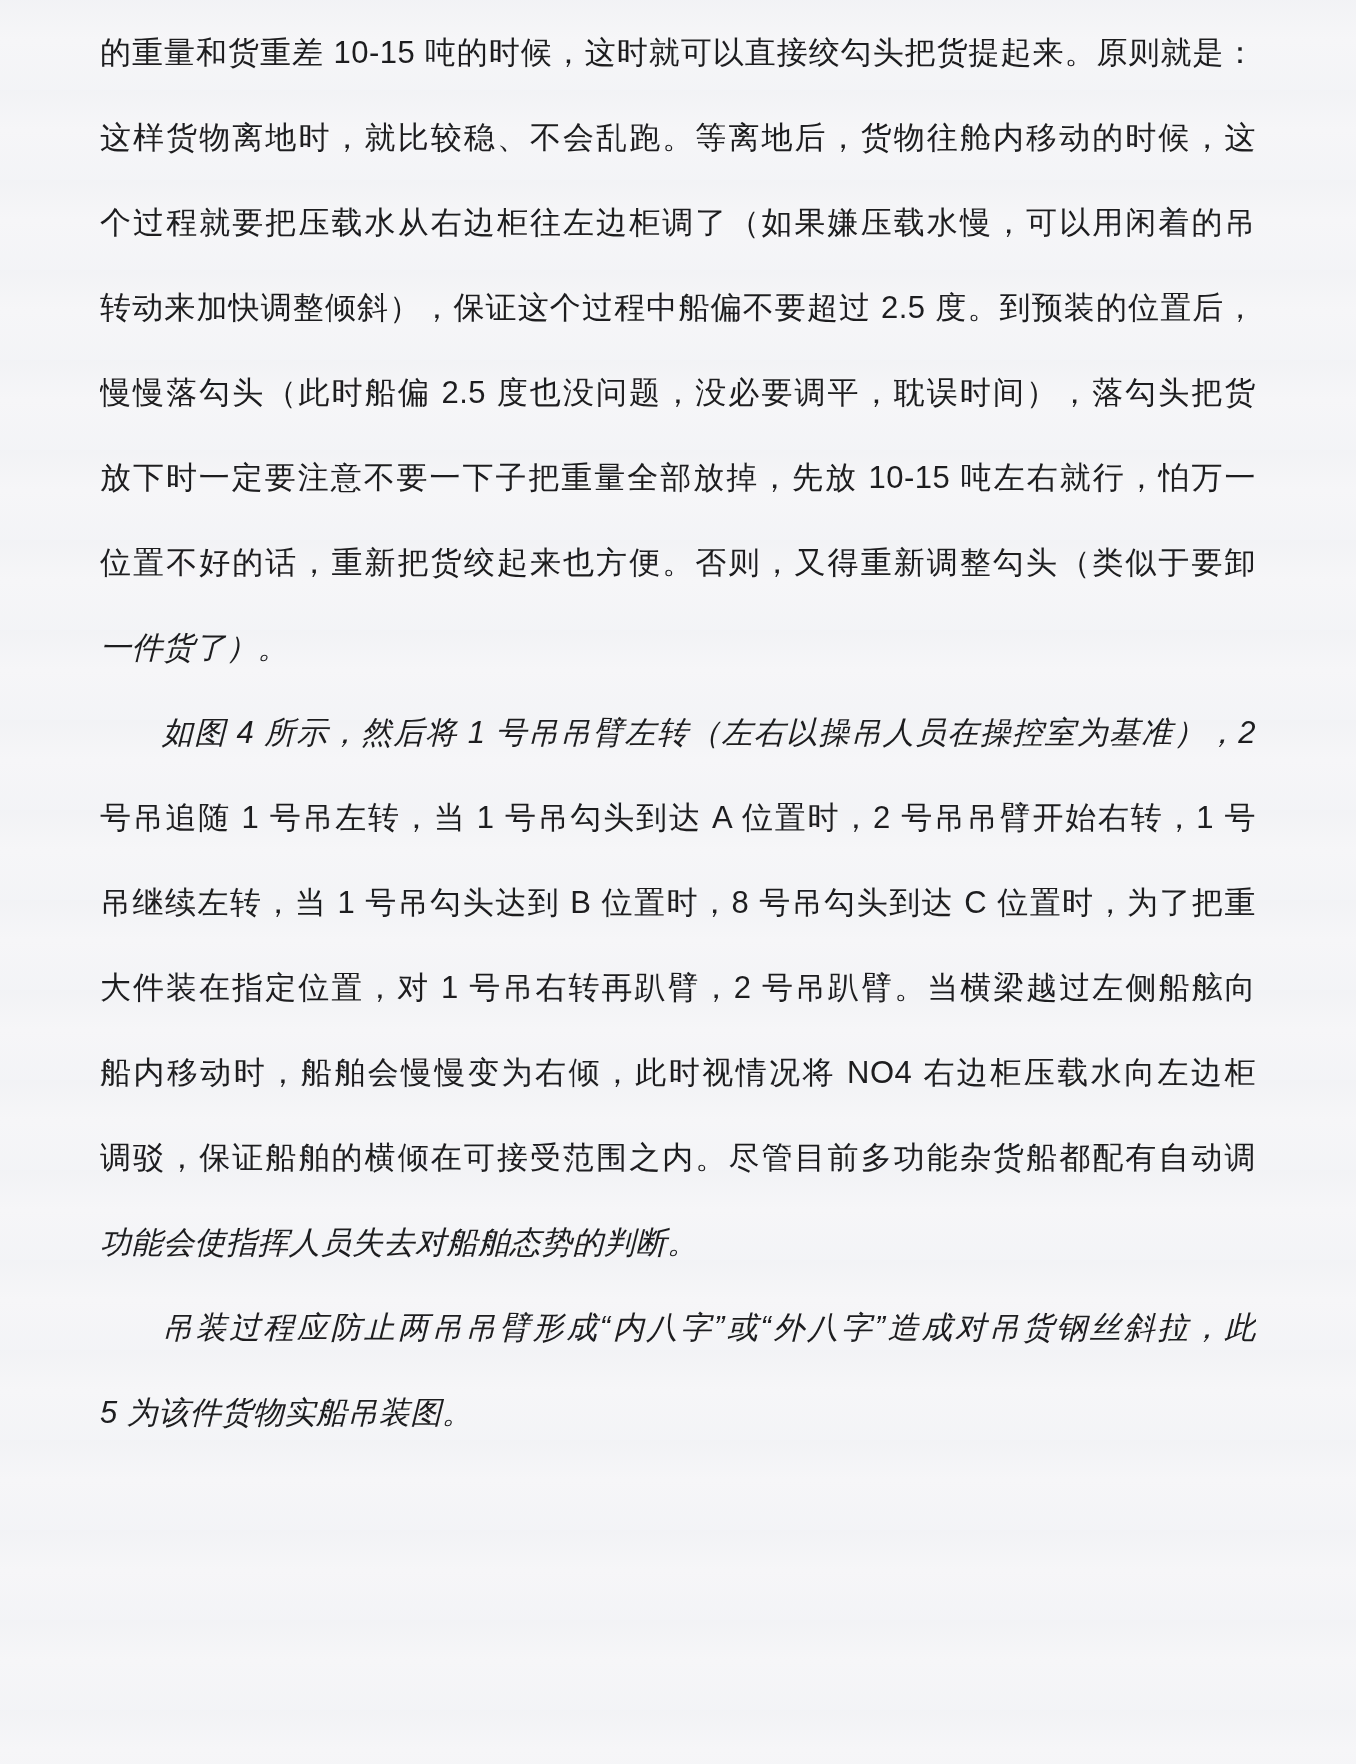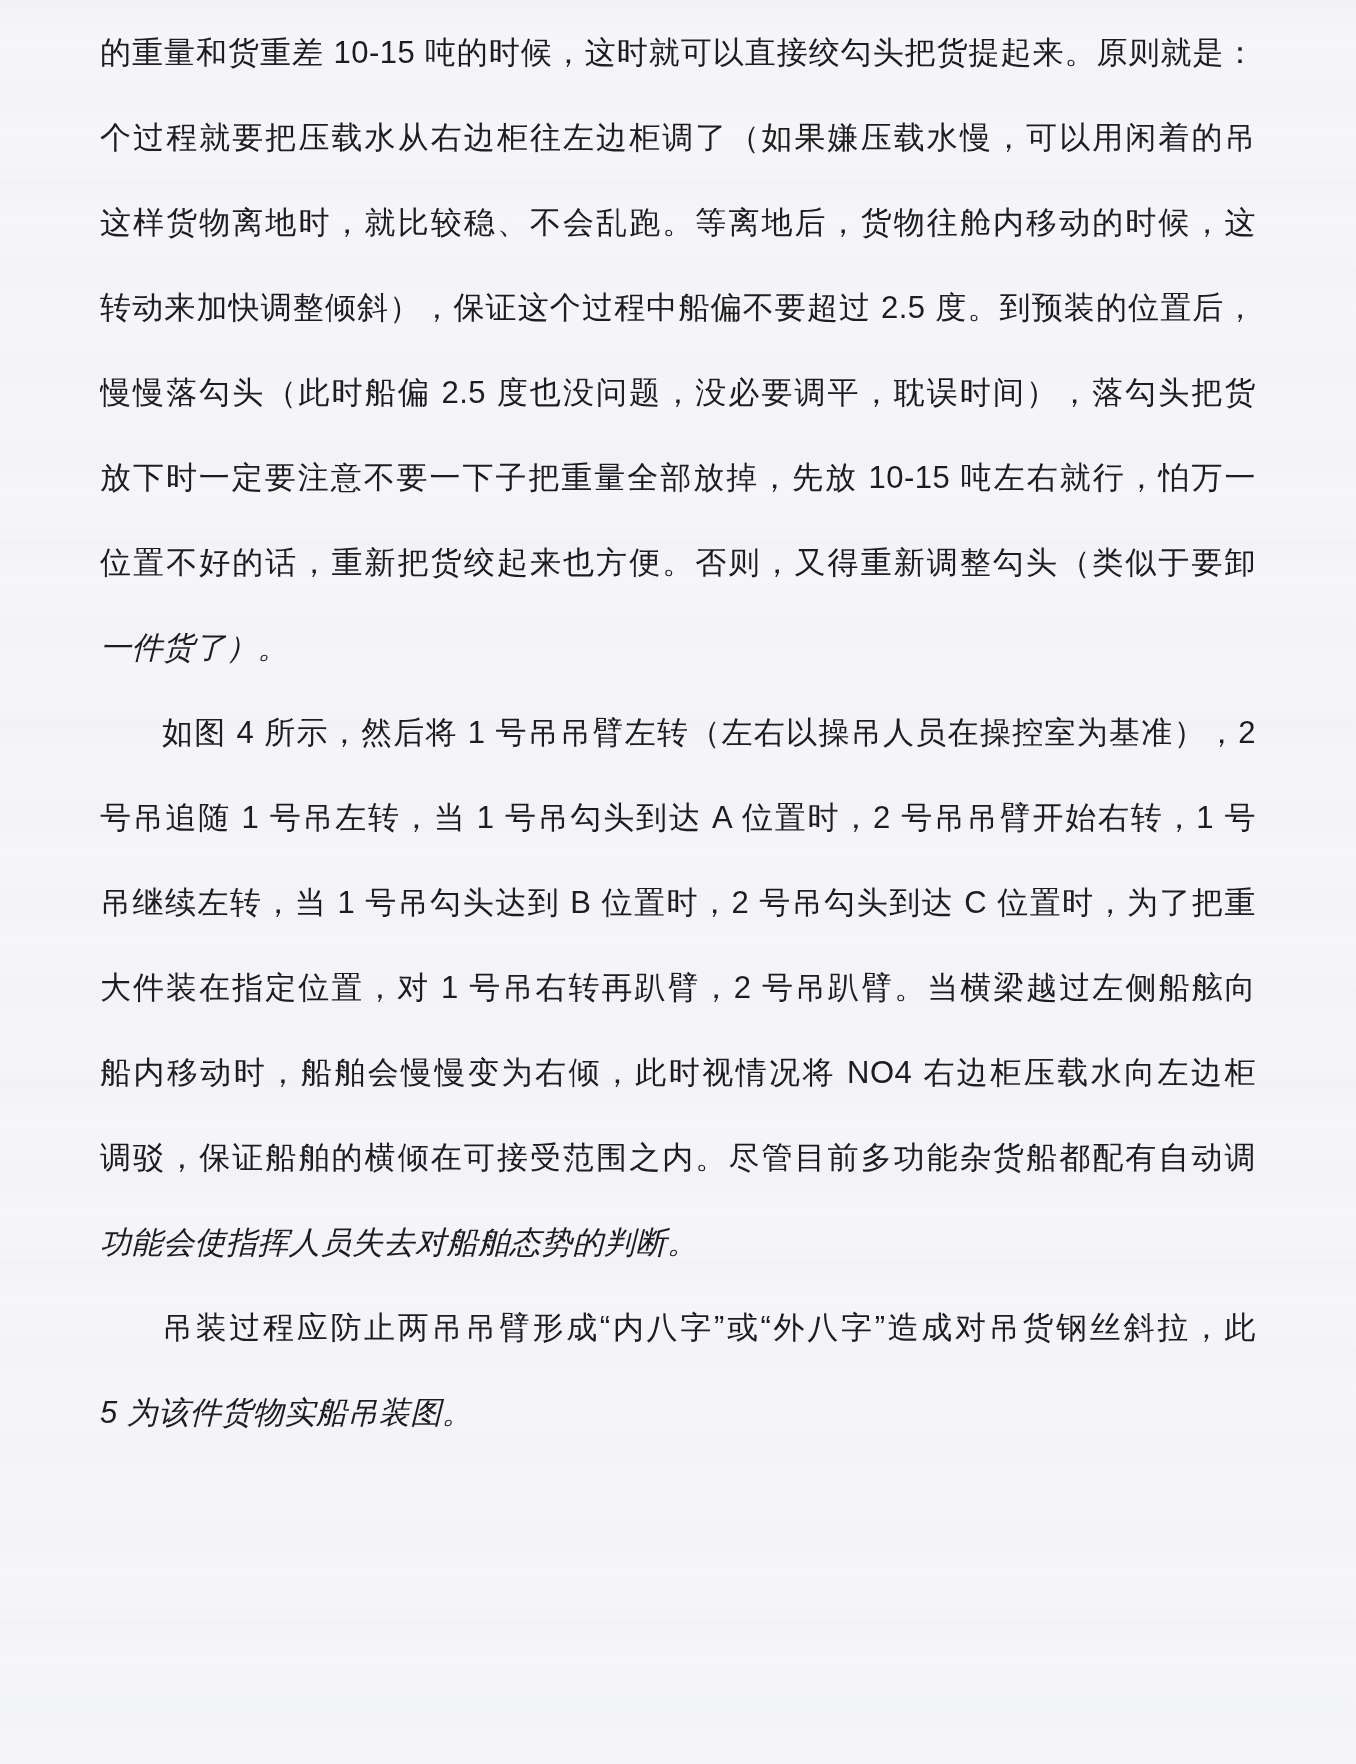--- a/index.html
+++ b/index.html
@@ -35,48 +35,49 @@
     font-size: 31px;
     letter-spacing: 0.5px;
     white-space: nowrap;
     text-align: justify;
     text-align-last: justify;
     -moz-text-align-last: justify;
     overflow: hidden;
   }
   .line.indent {
     text-indent: 62px;
+    font-style: italic;
   }
   .line.last {
     text-align-last: left;
     -moz-text-align-last: left;
     white-space: normal;
     font-style: italic;
   }
 </style>
 </head>
 <body>
 
 <div class="page">
 
   <div class="para">
     <div class="line">的重量和货重差 10-15 吨的时候，这时就可以直接绞勾头把货提起来。原则就是：</div>
+    <div class="line">这样货物离地时，就比较稳、不会乱跑。等离地后，货物往舱内移动的时候，这</div>
     <div class="line">个过程就要把压载水从右边柜往左边柜调了（如果嫌压载水慢，可以用闲着的吊</div>
-    <div class="line">这样货物离地时，就比较稳、不会乱跑。等离地后，货物往舱内移动的时候，这</div>
     <div class="line">转动来加快调整倾斜），保证这个过程中船偏不要超过 2.5 度。到预装的位置后，</div>
     <div class="line">慢慢落勾头（此时船偏 2.5 度也没问题，没必要调平，耽误时间），落勾头把货</div>
     <div class="line">放下时一定要注意不要一下子把重量全部放掉，先放 10-15 吨左右就行，怕万一</div>
     <div class="line">位置不好的话，重新把货绞起来也方便。否则，又得重新调整勾头（类似于要卸</div>
     <div class="line last">一件货了）。</div>
   </div>
 
   <div class="para">
     <div class="line indent">如图 4 所示，然后将 1 号吊吊臂左转（左右以操吊人员在操控室为基准），2</div>
     <div class="line">号吊追随 1 号吊左转，当 1 号吊勾头到达 A 位置时，2 号吊吊臂开始右转，1 号</div>
-    <div class="line">吊继续左转，当 1 号吊勾头达到 B 位置时，2 号吊勾头到达 C 位置时，为了把重</div>
+    <div class="line">吊继续左转，当 1 号吊勾头达到 B 位置时，8 号吊勾头到达 C 位置时，为了把重</div>
     <div class="line">大件装在指定位置，对 1 号吊右转再趴臂，2 号吊趴臂。当横梁越过左侧船舷向</div>
     <div class="line">船内移动时，船舶会慢慢变为右倾，此时视情况将 NO4 右边柜压载水向左边柜</div>
     <div class="line">调驳，保证船舶的横倾在可接受范围之内。尽管目前多功能杂货船都配有自动调</div>
     <div class="line last">功能会使指挥人员失去对船舶态势的判断。</div>
   </div>
 
   <div class="para">
     <div class="line indent">吊装过程应防止两吊吊臂形成“内八字”或“外八字”造成对吊货钢丝斜拉，此</div>
     <div class="line last">5 为该件货物实船吊装图。</div>
   </div>

